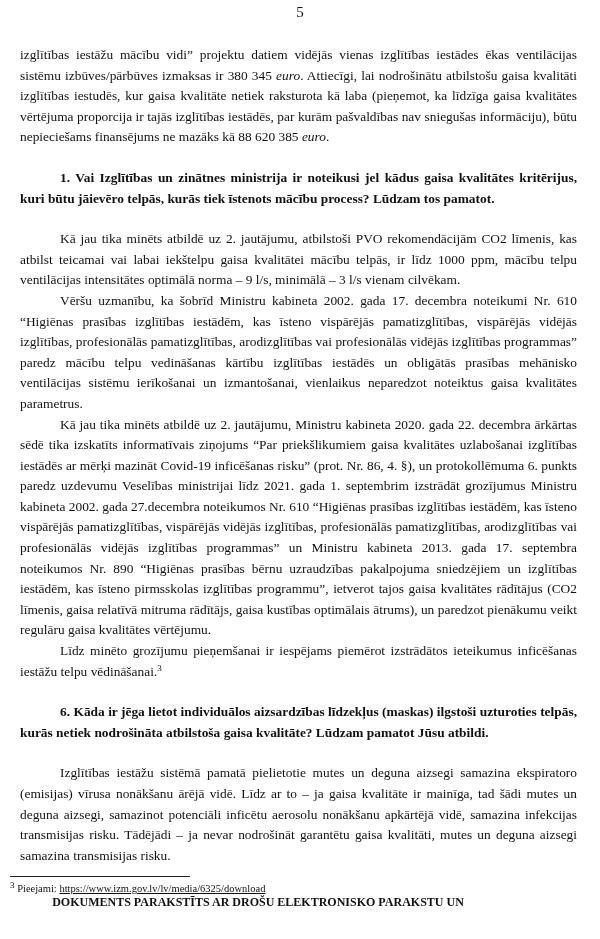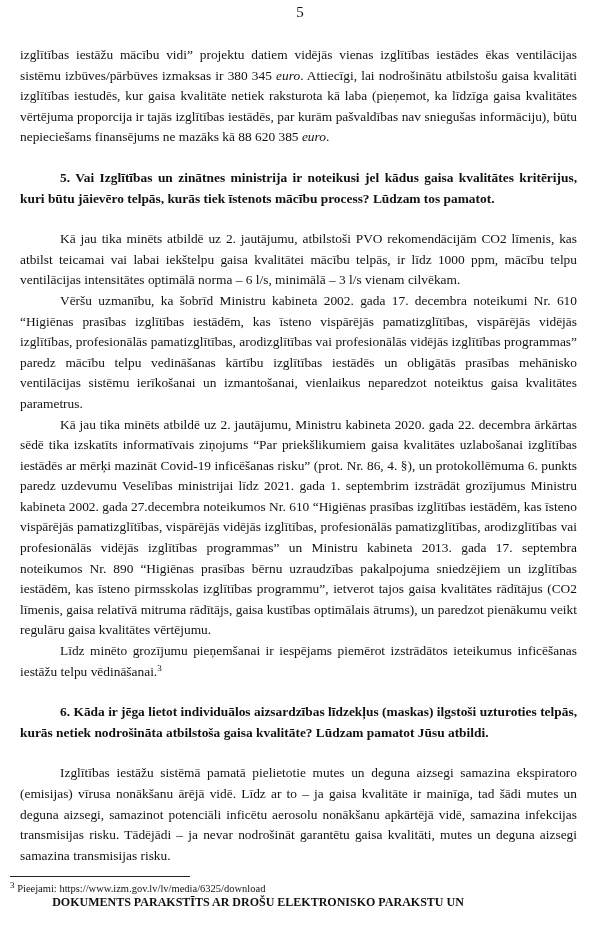--- a/index.html
+++ b/index.html
@@ -7,34 +7,34 @@
       font-family: "Liberation Serif", "DejaVu Serif", serif; color: #111111; }
     .page-num { position: absolute; top: 4px; left: 0; width: 600px; text-align: center; font-size: 15px; }
     .content { position: absolute; left: 20px; top: 37px; width: 557px; font-size: 13.4px; line-height: 20.6px; margin-top: 8px; }
     p { margin: 0; text-align: justify; }
     .indent { text-indent: 40px; }
     .q { font-weight: bold; }
     .gap { height: 20px; }
     sup { font-size: 9px; line-height: 0; }
     .fn-rule { position: absolute; left: 10px; top: 876px; width: 180px; border-top: 1px solid #222; }
     .footnote { position: absolute; left: 10px; top: 882px; font-size: 10.5px; line-height: 13px; }
-    .footnote a { color: #111; }
+    .footnote a { color: #111; text-decoration: underline; }
     .stamp { position: absolute; left: 0; top: 895px; width: 516px; text-align: center; font-weight: bold; font-size: 12px; line-height: 15px; }
   </style>
 </head>
 <body>
 
 <div class="page-num">5</div>
 
 <div class="content">
   <p><span>izglītības iestāžu mācību vidi” projektu datiem vidējās vienas izglītības iestādes ēkas ventilācijas sistēmu izbūves/pārbūves izmaksas ir 380 345 </span><i>euro</i><span>. Attiecīgi, lai nodrošinātu atbilstošu gaisa kvalitāti izglītības iestudēs, kur gaisa kvalitāte netiek raksturota kā laba (pieņemot, ka līdzīga gaisa kvalitātes vērtējuma proporcija ir tajās izglītības iestādēs, par kurām pašvaldības nav sniegušas informāciju), būtu nepieciešams finansējums ne mazāks kā 88 620 385 </span><i>euro</i><span>.</span></p>
   <div class="gap"></div>
-  <p class="q indent">5. Vai Izglītības un zinātnes ministrija ir noteikusi jel kādus gaisa kvalitātes kritērijus, kuri būtu jāievēro telpās, kurās tiek īstenots mācību process? Lūdzam tos pamatot.</p>
+  <p class="q indent">1. Vai Izglītības un zinātnes ministrija ir noteikusi jel kādus gaisa kvalitātes kritērijus, kuri būtu jāievēro telpās, kurās tiek īstenots mācību process? Lūdzam tos pamatot.</p>
   <div class="gap"></div>
-  <p class="indent">Kā jau tika minēts atbildē uz 2. jautājumu, atbilstoši PVO rekomendācijām CO2 līmenis, kas atbilst teicamai vai labai iekštelpu gaisa kvalitātei mācību telpās, ir līdz 1000 ppm, mācību telpu ventilācijas intensitātes optimālā norma – 6 l/s, minimālā – 3 l/s vienam cilvēkam.</p>
+  <p class="indent">Kā jau tika minēts atbildē uz 2. jautājumu, atbilstoši PVO rekomendācijām CO2 līmenis, kas atbilst teicamai vai labai iekštelpu gaisa kvalitātei mācību telpās, ir līdz 1000 ppm, mācību telpu ventilācijas intensitātes optimālā norma – 9 l/s, minimālā – 3 l/s vienam cilvēkam.</p>
   <p class="indent">Vēršu uzmanību, ka šobrīd Ministru kabineta 2002. gada 17. decembra noteikumi Nr. 610 “Higiēnas prasības izglītības iestādēm, kas īsteno vispārējās pamatizglītības, vispārējās vidējās izglītības, profesionālās pamatizglītības, arodizglītības vai profesionālās vidējās izglītības programmas” paredz mācību telpu vedināšanas kārtību izglītības iestādēs un obligātās prasības mehānisko ventilācijas sistēmu ierīkošanai un izmantošanai, vienlaikus neparedzot noteiktus gaisa kvalitātes parametrus.</p>
   <p class="indent">Kā jau tika minēts atbildē uz 2. jautājumu, Ministru kabineta 2020. gada 22. decembra ārkārtas sēdē tika izskatīts informatīvais ziņojums “Par priekšlikumiem gaisa kvalitātes uzlabošanai izglītības iestādēs ar mērķi mazināt Covid-19 inficēšanas risku” (prot. Nr. 86, 4. §), un protokollēmuma 6. punkts paredz uzdevumu Veselības ministrijai līdz 2021. gada 1. septembrim izstrādāt grozījumus Ministru kabineta 2002. gada 27.decembra noteikumos Nr. 610 “Higiēnas prasības izglītības iestādēm, kas īsteno vispārējās pamatizglītības, vispārējās vidējās izglītības, profesionālās pamatizglītības, arodizglītības vai profesionālās vidējās izglītības programmas” un Ministru kabineta 2013. gada 17. septembra noteikumos Nr. 890 “Higiēnas prasības bērnu uzraudzības pakalpojuma sniedzējiem un izglītības iestādēm, kas īsteno pirmsskolas izglītības programmu”, ietverot tajos gaisa kvalitātes rādītājus (CO2 līmenis, gaisa relatīvā mitruma rādītājs, gaisa kustības optimālais ātrums), un paredzot pienākumu veikt regulāru gaisa kvalitātes vērtējumu.</p>
   <p class="indent"><span>Līdz minēto grozījumu pieņemšanai ir iespējams piemērot izstrādātos ieteikumus inficēšanas iestāžu telpu vēdināšanai.</span><sup>3</sup></p>
   <div class="gap"></div>
   <p class="q indent">6. Kāda ir jēga lietot individuālos aizsardzības līdzekļus (maskas) ilgstoši uzturoties telpās, kurās netiek nodrošināta atbilstoša gaisa kvalitāte? Lūdzam pamatot Jūsu atbildi.</p>
   <div class="gap"></div>
   <p class="indent">Izglītības iestāžu sistēmā pamatā pielietotie mutes un deguna aizsegi samazina ekspiratoro (emisijas) vīrusa nonākšanu ārējā vidē. Līdz ar to – ja gaisa kvalitāte ir mainīga, tad šādi mutes un deguna aizsegi, samazinot potenciāli inficētu aerosolu nonākšanu apkārtējā vidē, samazina infekcijas transmisijas risku. Tādējādi – ja nevar nodrošināt garantētu gaisa kvalitāti, mutes un deguna aizsegi samazina transmisijas risku.</p>
 </div>
 
 <div class="fn-rule"></div>

